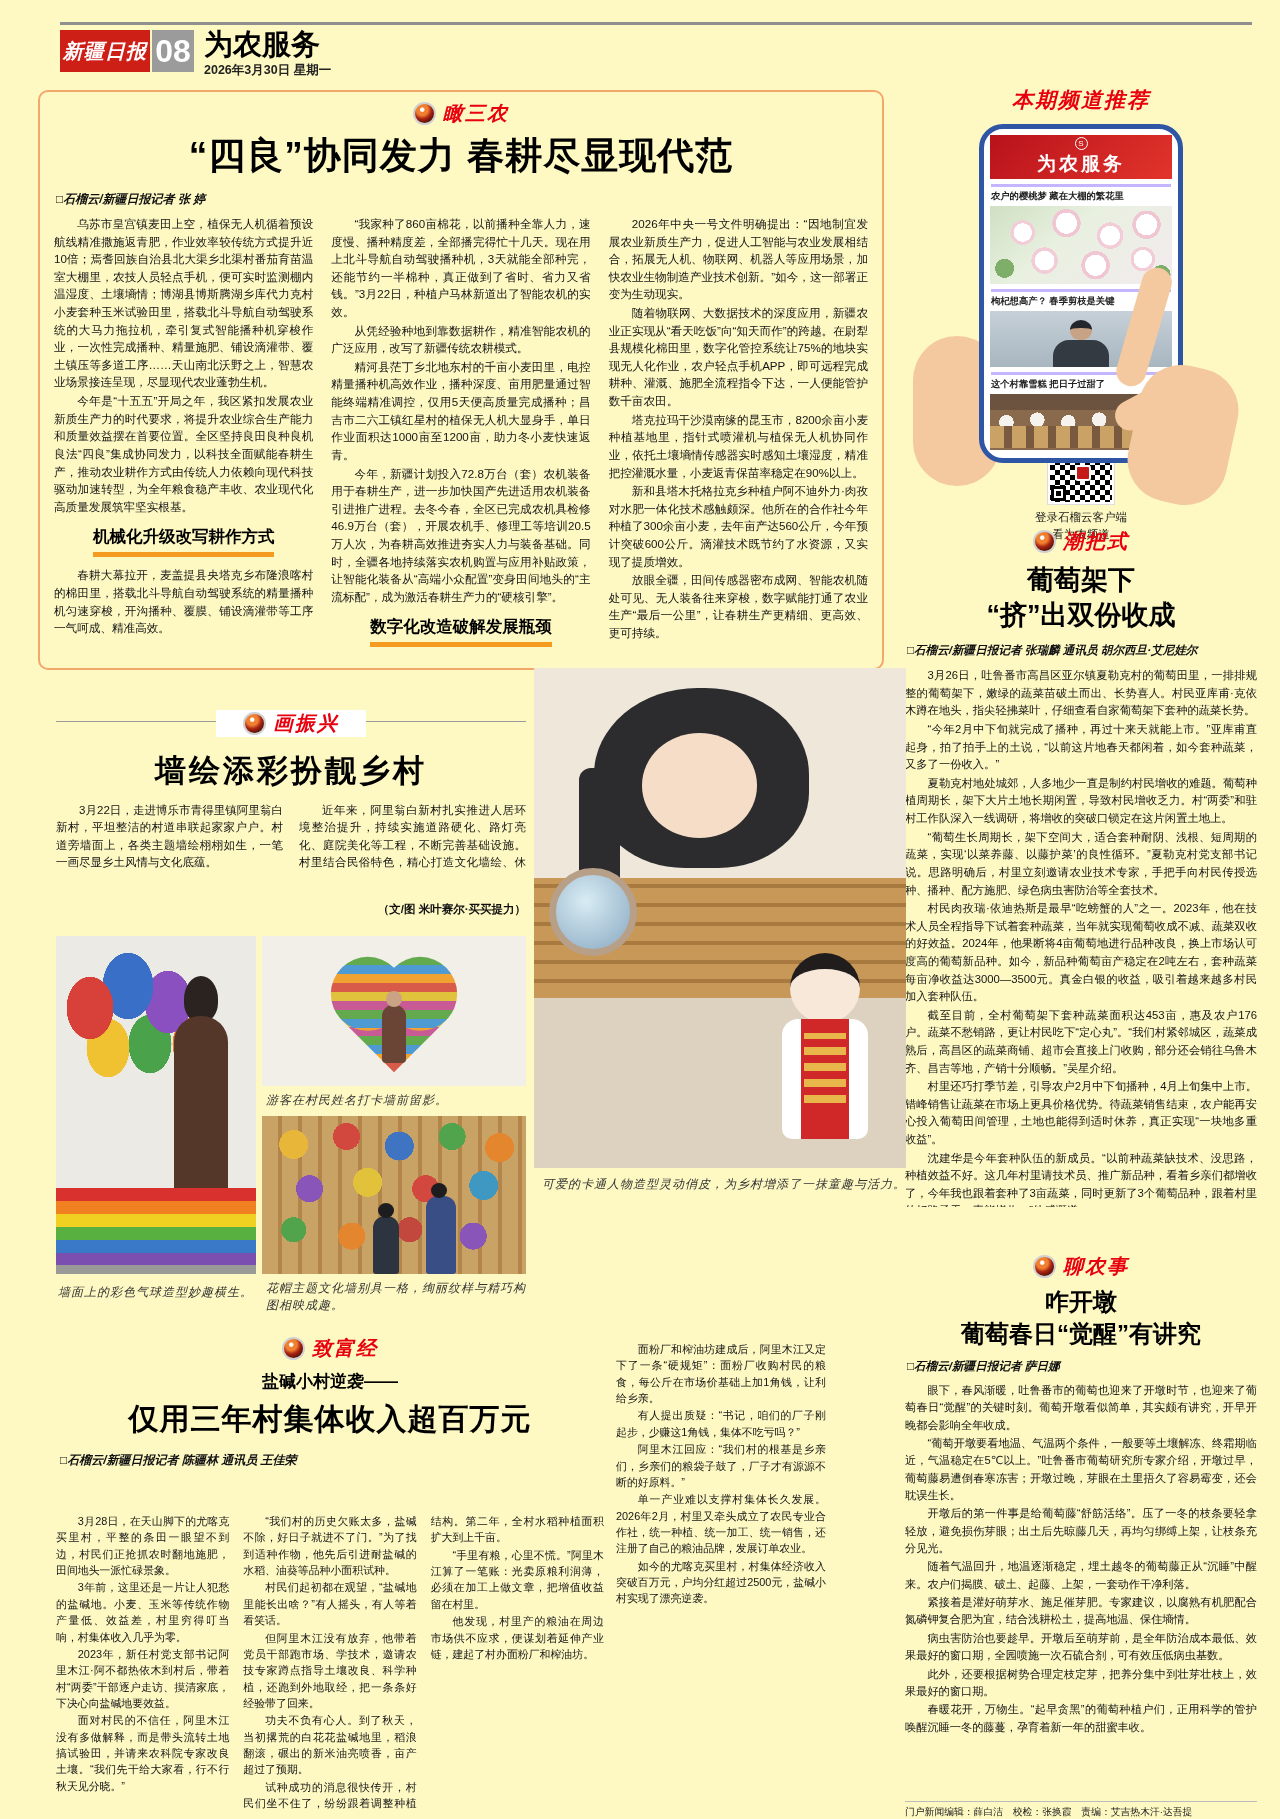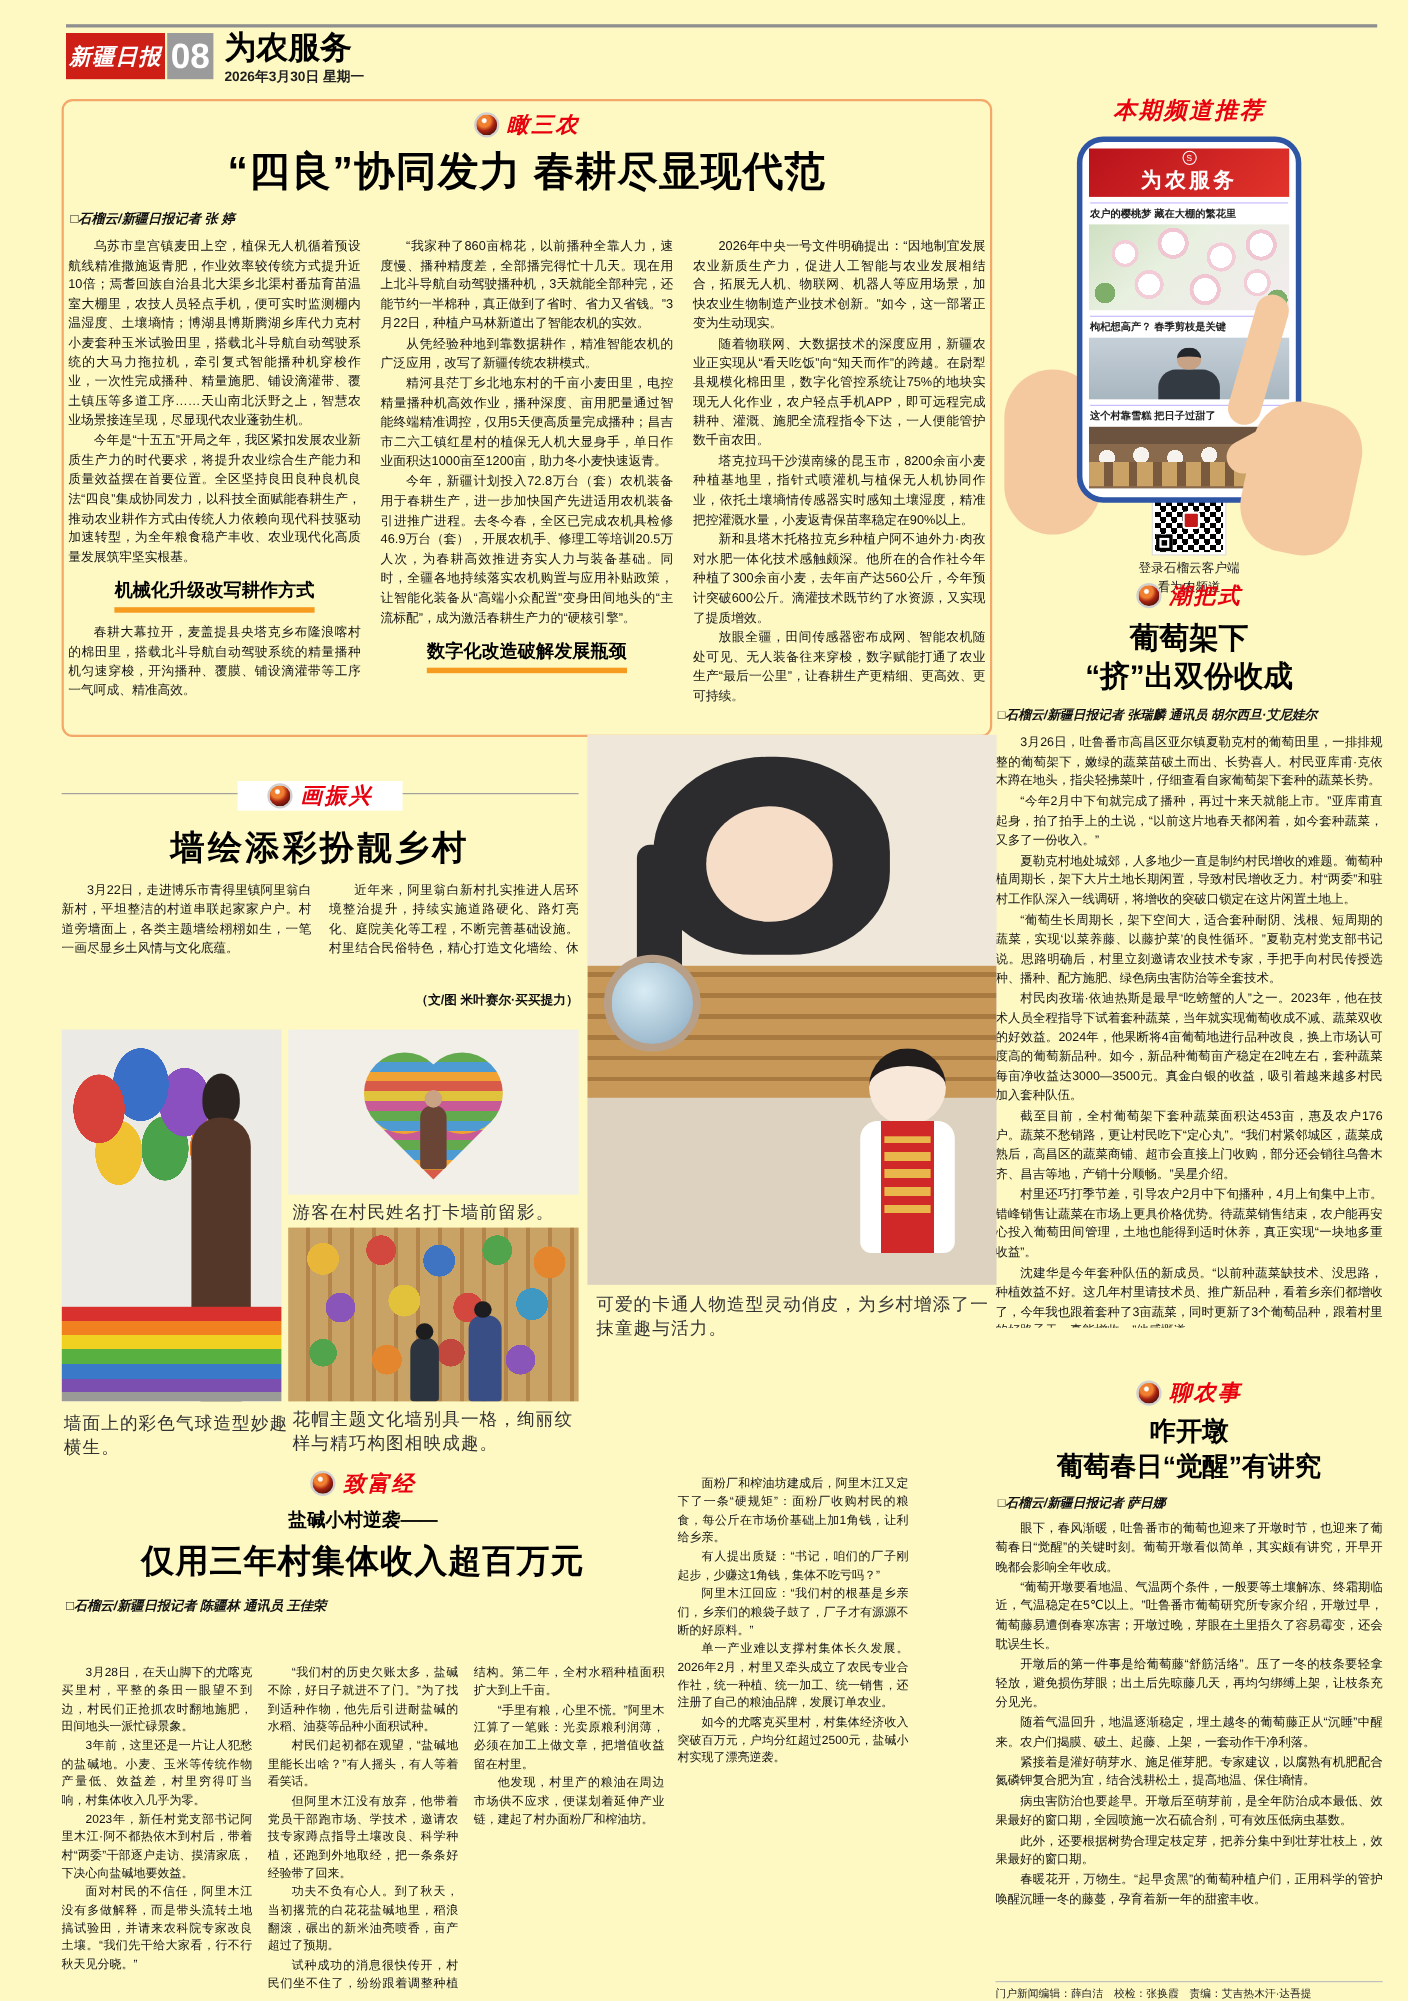--- a/index.html
+++ b/index.html
@@ -17,39 +17,39 @@
   .sec-name{font-size:29px;font-weight:bold;line-height:1;color:#000;}
   .date-line{font-size:12.5px;font-weight:bold;color:#222;margin-top:3px;}
 
   
   .tag-row{display:flex;align-items:center;justify-content:center;gap:7px;}
   .ico{width:19px;height:19px;border-radius:50%;border:2px solid #d0d0d0;
        background:radial-gradient(circle at 38% 30%,#ffffff 0 9%,#f08030 16% 32%,#a82312 52%,#531008 78%,#2c0806 100%);}
   .tag{color:#e8000e;font-weight:bold;font-style:italic;font-size:20px;letter-spacing:2px;}
 
   
-  .main-frame{position:absolute;left:56px;top:90px;width:846px;height:580px;border:2px solid #f3a768;border-radius:10px;
-              padding:8px 4px;box-sizing:border-box;}
+  .main-frame{position:absolute;left:38px;top:90px;width:846px;height:580px;border:2px solid #f3a768;border-radius:10px;
+              padding:8px 14px;box-sizing:border-box;}
   .main-headline{text-align:center;font-size:37px;font-weight:800;letter-spacing:1px;margin:4px 0 10px;color:#000;}
   .byline{font-weight:bold;font-size:12px;color:#111;margin:0 0 7px 2px;font-style:italic;}
   .main-body{height:438px;overflow:hidden;column-count:3;column-gap:18px;column-fill:auto;}
   .para{font-size:11.6px;line-height:1.52;text-align:justify;text-indent:2em;margin:0 0 1px;color:#141414;}
   .sub{text-align:center;font-weight:bold;font-size:16.5px;margin:11px 0 9px;break-inside:avoid;color:#000;}
   .sub span{display:inline-block;padding-bottom:4px;border-bottom:5px solid #f59b20;}
 
   
   .promo{position:absolute;left:905px;top:86px;width:352px;height:440px;}
   .promo-title{text-align:center;color:#e8000e;font-weight:bold;font-style:italic;font-size:21px;letter-spacing:2px;}
   .phone{position:relative;width:204px;margin:10px auto 0;border:5px solid #2f55a5;border-radius:24px;background:#fff;
          padding:6px 6px 8px;box-sizing:border-box;z-index:2;}
   .phone-banner{height:44px;background:linear-gradient(135deg,#b8121b,#e2342b);display:flex;align-items:center;justify-content:center;
                 flex-direction:column;color:#fff;}
   .banner-logo{width:11px;height:11px;border:1px solid #fff;border-radius:50%;font-size:8px;line-height:11px;text-align:center;margin-bottom:1px;}
   .banner-name{font-size:19px;font-weight:bold;letter-spacing:3px;}
-  .ph-label{font-size:9.3px;font-weight:bold;color:#222;margin:5px 1px 3px;border-top:1px solid #c4b5fd;padding-top:3px;}
+  .ph-label{font-size:9.3px;font-weight:bold;color:#222;margin:5px 1px 3px;border-top:3px solid #c4b5fd;padding-top:3px;}
   .ph-img{width:100%;height:56px;position:relative;overflow:hidden;}
   .ph-img.tall{height:78px;}
   .hand,.hand2{position:absolute;z-index:3;}
   .hand{right:-6px;top:180px;width:150px;height:300px;}
   .hand .finger{position:absolute;left:16px;top:0;width:30px;height:122px;background:#f4c9a0;border-radius:15px;transform:rotate(16deg);}
   .hand .palm{position:absolute;left:20px;top:100px;width:100px;height:138px;background:#f4c9a0;border-radius:42px;transform:rotate(12deg);}
   .hand .thumb{position:absolute;left:0;top:126px;width:66px;height:30px;background:#f4c9a0;border-radius:15px;transform:rotate(-28deg);}
   .hand2{left:8px;top:250px;width:88px;height:150px;background:#f4c9a0;border-radius:44px;z-index:1;}
   .qr-wrap{position:absolute;left:0;right:0;top:352px;display:flex;flex-direction:column;align-items:center;}
   .qr{width:62px;height:62px;position:relative;background:repeating-conic-gradient(#000 0 25%,#fff 0 50%) 0 0/10px 10px;border:2px solid #fff;outline:1px solid #ddd;}
@@ -77,21 +77,21 @@
 
   
   .huax{position:absolute;left:56px;top:668px;width:850px;height:664px;}
   .hx-header{position:relative;width:470px;margin-top:42px;height:24px;}
   .hx-line{position:absolute;left:0;right:0;top:11px;height:1px;background:#9a9a9a;}
   .hx-chip{position:relative;margin:0 auto;width:150px;background:#fff;display:flex;align-items:center;justify-content:center;gap:7px;}
   .hx-headline{width:470px;text-align:center;font-size:31px;font-weight:800;letter-spacing:3px;margin:16px 0 10px;color:#000;}
   .hx-intro{width:470px;height:98px;overflow:hidden;column-count:2;column-gap:16px;column-fill:auto;}
   .hx-intro .para{font-size:11.5px;}
   .hx-credit{width:470px;text-align:right;font-weight:bold;font-size:11.5px;margin-top:2px;}
-  .caption{font-family:"Liberation Serif","DejaVu Serif",serif;font-size:16px;color:#333;letter-spacing:1px;line-height:1.4;}
+  .caption{font-family:"Liberation Serif","DejaVu Serif",serif;font-size:12px;color:#333;letter-spacing:1px;line-height:1.4;font-style:italic;}
 
   .photo{position:absolute;overflow:hidden;background:#ddd;}
   
   .ph-balloons{left:0;top:268px;width:200px;height:338px;background:#eceae4;}
   .balloons{position:absolute;left:6px;top:14px;width:160px;height:140px;background-image:
     radial-gradient(24px 32px at 28px 58px,#d8403a 0 97%,transparent 98%),
     radial-gradient(26px 34px at 66px 36px,#3a6fc8 0 97%,transparent 98%),
     radial-gradient(24px 32px at 106px 52px,#8a50c0 0 97%,transparent 98%),
     radial-gradient(22px 30px at 46px 98px,#f0c232 0 97%,transparent 98%),
     radial-gradient(22px 30px at 88px 94px,#4aa24a 0 97%,transparent 98%),

